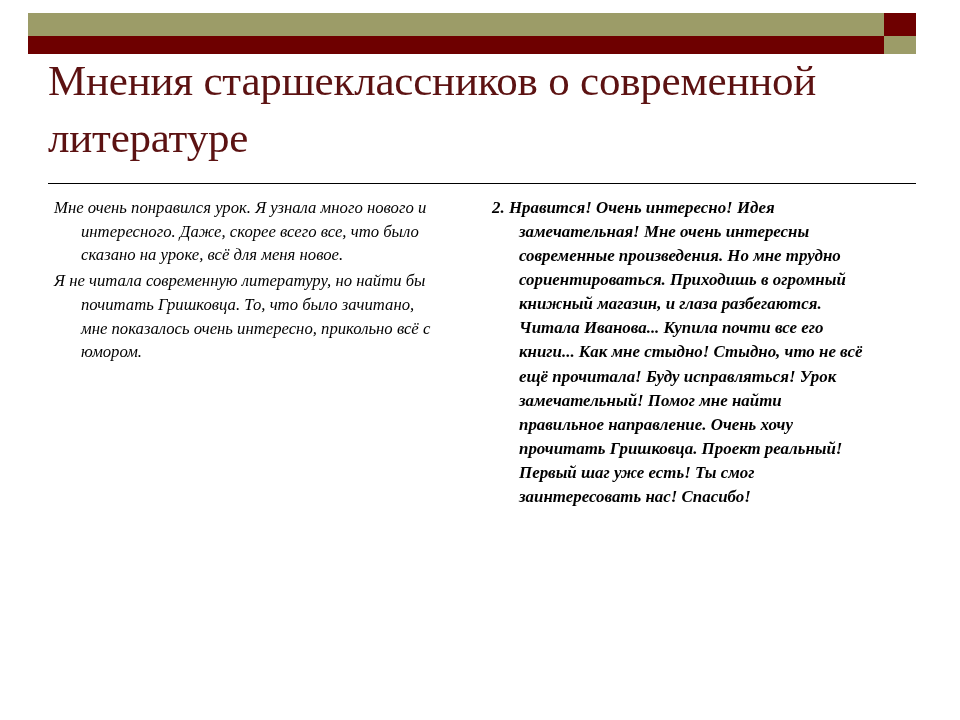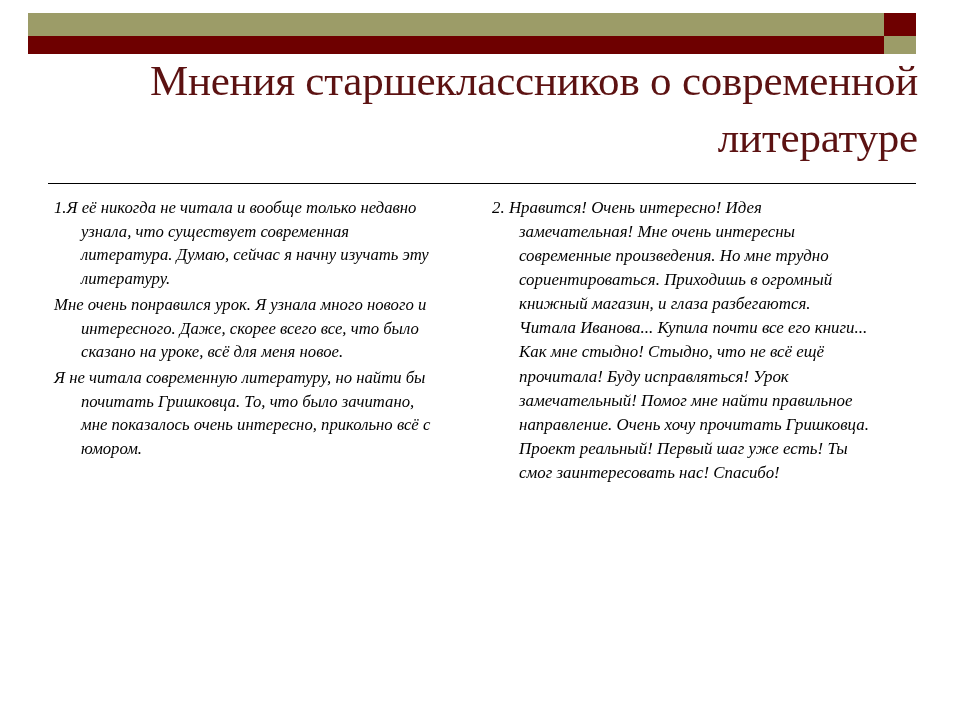--- a/index.html
+++ b/index.html
@@ -82,20 +82,21 @@
   }
   .column-left {
     width: 448px;
     padding-left: 54px;
     padding-right: 12px;
   }
   .column-right {
     width: 460px;
     padding-left: 44px;
     padding-right: 38px;
+    font-weight: bold;
   }
   .para {
     font-style: italic;
     font-size: 16.7px;
     line-height: 1.42;
     color: #000000;
     margin: 0 0 2px 0;
     padding-left: 27px;
     text-indent: -27px;
   }
@@ -111,26 +112,25 @@
   <div class="bar-row bar-row-top">
     <div class="bar-seg-wide" id="seg-top-wide" style="background: rgb(156, 156, 104);"></div>
     <div class="bar-seg-narrow" id="seg-top-narrow" style="background: rgb(110, 0, 0);"></div>
   </div>
   <div class="bar-row bar-row-bottom">
     <div class="bar-seg-wide" id="seg-bot-wide" style="background: rgb(110, 0, 0);"></div>
     <div class="bar-seg-narrow" id="seg-bot-narrow" style="background: rgb(156, 156, 104);"></div>
   </div>
 </div>
 
-<h1 class="slide-title" id="slide-title" style="color: rgb(92, 18, 18); text-align: right;">Мнения старшеклассников о современной литературе</h1>
+<h1 class="slide-title" id="slide-title" style="color: rgb(92, 18, 18);">Мнения старшеклассников о современной литературе</h1>
 
 <div class="divider" id="divider" style="border-top-color: rgb(0, 0, 0);"></div>
 
 <div class="body-area">
   <div class="column column-left" id="column-left">
-      <p class="para">1.Я её никогда не читала и вообще только недавно узнала, что существует современная литература. Думаю, сейчас я начну изучать эту литературу.</p>
       <p class="para">Мне очень понравился урок. Я узнала много нового и интересного. Даже, скорее всего все, что было сказано на уроке, всё для меня новое.</p>
       <p class="para">Я не читала современную литературу, но найти бы почитать Гришковца. То, что было зачитано, мне показалось очень интересно, прикольно всё с юмором.</p>
     </div>
   <div class="column column-right" id="column-right">
       <p class="para">2. Нравится! Очень интересно! Идея замечательная! Мне очень интересны современные произведения. Но мне трудно сориентироваться. Приходишь в огромный книжный магазин, и глаза разбегаются.  Читала Иванова... Купила почти все его книги... Как мне стыдно! Стыдно, что не всё ещё прочитала! Буду исправляться! Урок замечательный! Помог мне найти правильное направление. Очень хочу прочитать Гришковца. Проект реальный! Первый шаг уже есть! Ты смог заинтересовать нас! Спасибо!</p>
     </div>
 </div>
 
 </body></html>

